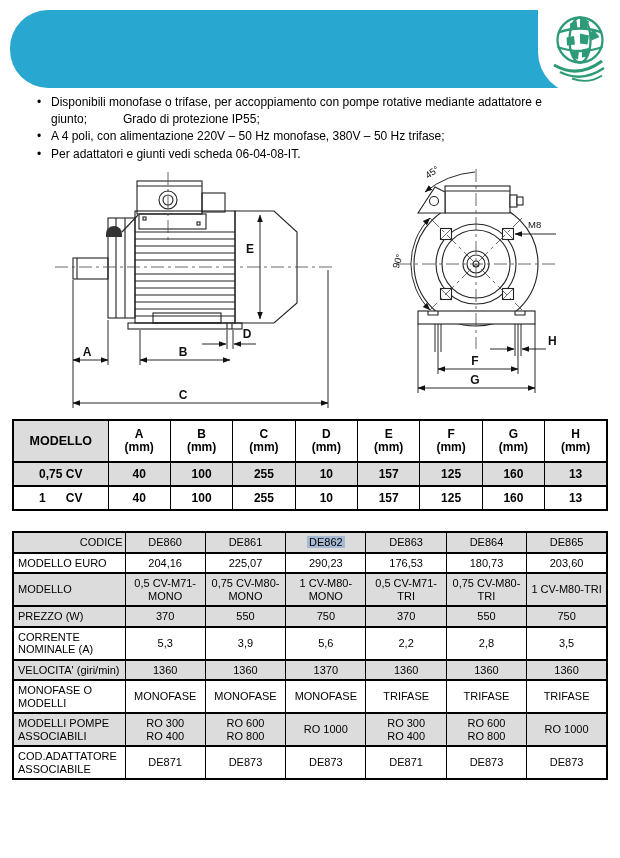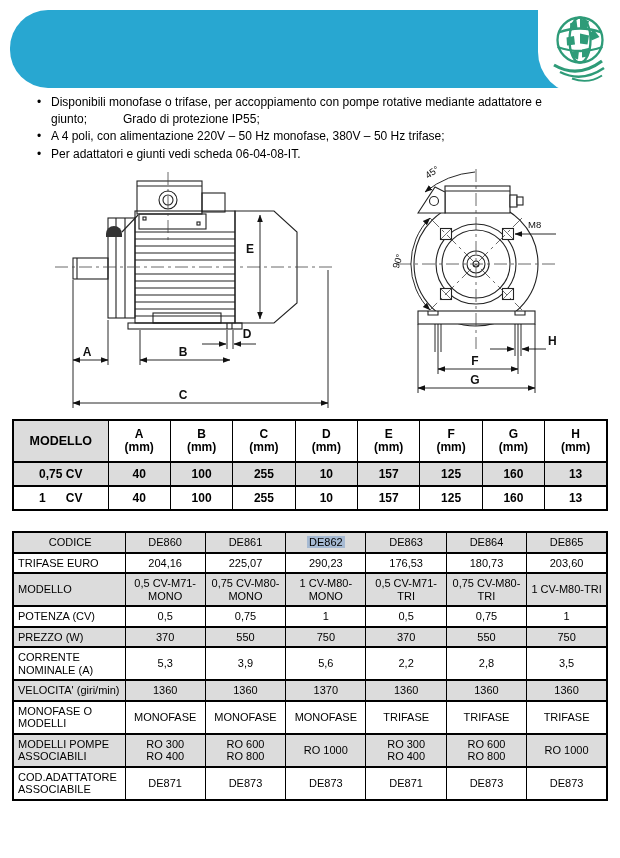--- a/index.html
+++ b/index.html
@@ -41,21 +41,21 @@
   .t1{top:419px;}
   .t1 th,.t1 td{text-align:center;font-weight:bold;font-size:12px;line-height:13px;}
   .t1 thead th{height:38px;vertical-align:middle;}
   .t1 thead th.hdr-model{background:var(--shade);font-size:12.5px;}
   .t1 tbody td{height:20px;}
   .t1 td.model{white-space:pre;}
 
   .t2{top:531px;}
   .t2 td{font-size:11px;line-height:12.5px;vertical-align:middle;padding:3px 2px;}
   .t2 td.lbl{text-align:left;padding-left:4px;font-weight:400;}
-  .t2 td.lbl.ctr{text-align:center;}
+  .t2 td.lbl.ctr{text-align:right;}
   .t2 td.val{text-align:center;white-space:pre-line;}
   .hl{background:var(--hl);padding:0 2px;}
 </style>
 </head>
 <body>
 
 <div class="page">
 
   <div class="header">
     <div class="band" style="background: rgb(40, 167, 209);"></div>
@@ -307,45 +307,36 @@
         <tr class="shaded">
           <td class="lbl ctr">CODICE</td>
           <td class="val">DE860</td>
           <td class="val">DE861</td>
           <td class="val"><span class="hl">DE862</span></td>
           <td class="val">DE863</td>
           <td class="val">DE864</td>
           <td class="val">DE865</td>
         </tr>
         <tr>
-          <td class="lbl">TRIFASE EURO</td>
+          <td class="lbl">MODELLO EURO</td>
           <td class="val">204,16</td>
           <td class="val">225,07</td>
           <td class="val">290,23</td>
           <td class="val">176,53</td>
           <td class="val">180,73</td>
           <td class="val">203,60</td>
         </tr>
         <tr class="shaded">
           <td class="lbl">MODELLO</td>
           <td class="val">0,5 CV-M71-MONO</td>
           <td class="val">0,75 CV-M80-MONO</td>
           <td class="val">1 CV-M80-MONO</td>
           <td class="val">0,5 CV-M71-TRI</td>
           <td class="val">0,75 CV-M80-TRI</td>
           <td class="val">1 CV-M80-TRI</td>
-        </tr>
-        <tr>
-          <td class="lbl">POTENZA (CV)</td>
-          <td class="val">0,5</td>
-          <td class="val">0,75</td>
-          <td class="val">1</td>
-          <td class="val">0,5</td>
-          <td class="val">0,75</td>
-          <td class="val">1</td>
         </tr>
         <tr class="shaded">
           <td class="lbl">PREZZO (W)</td>
           <td class="val">370</td>
           <td class="val">550</td>
           <td class="val">750</td>
           <td class="val">370</td>
           <td class="val">550</td>
           <td class="val">750</td>
         </tr>

